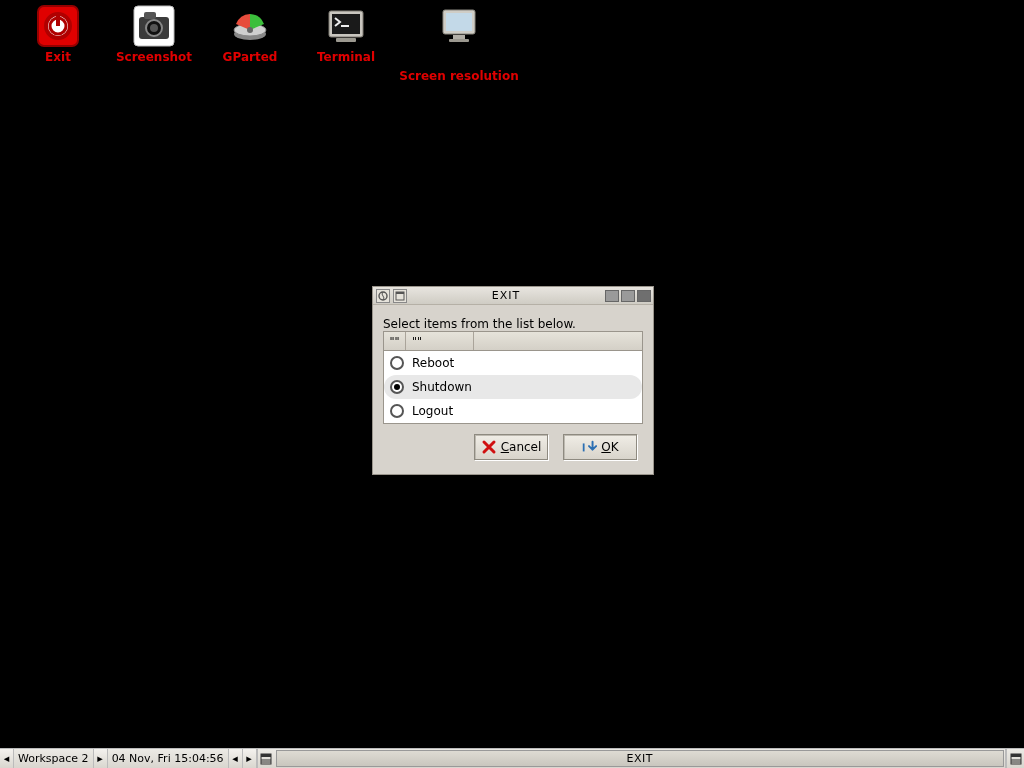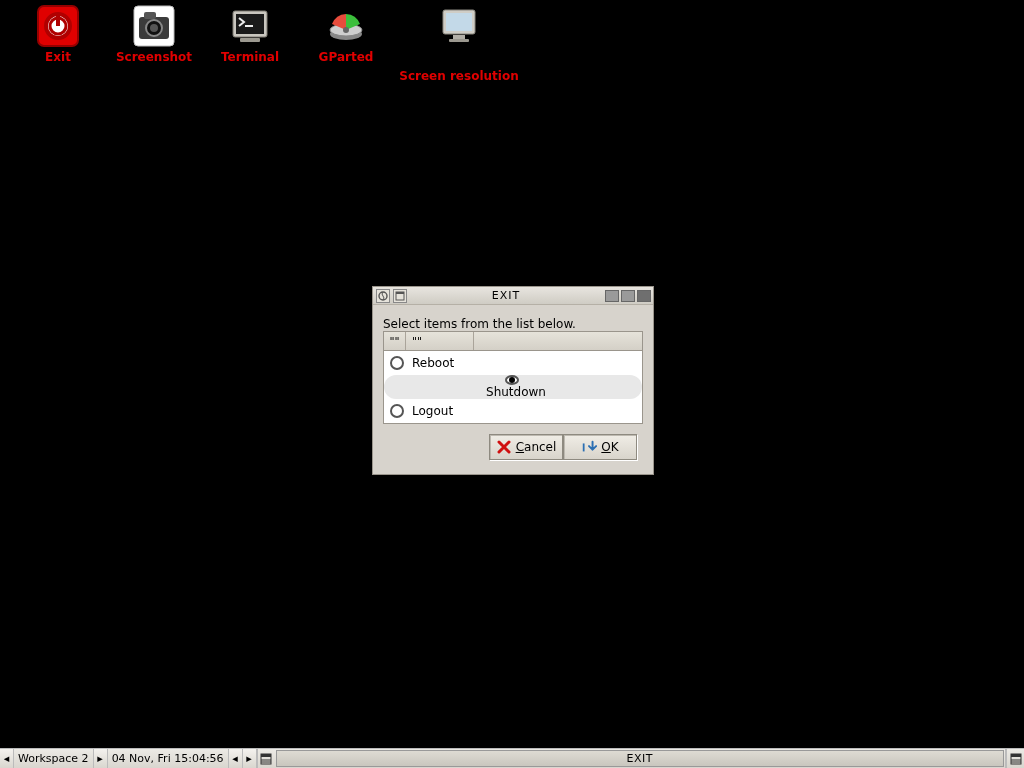--- a/index.html
+++ b/index.html
@@ -42,28 +42,28 @@
 
   .dialog-body { padding: 12px 10px 10px 10px; }
   .dialog-instr { font-size: 12px; margin-bottom: 0; }
   .listhead { display: flex; border: 1px solid #9a958c; background: linear-gradient(#e6e3da,#d4d0c7); height: 20px; }
   .listhead .col { border-right: 1px solid #aaa49a; display: flex; align-items: center; padding: 0 6px; font-size: 11px; position: relative; }
   .listhead .c1 { width: 22px; justify-content:center; }
   .listhead .c2 { width: 68px; }
   .listhead .c3 { flex: 1; border-right: none; }
   .listbox { border: 1px solid #9a958c; border-top: none; background: #fff; }
   .listrow { display: flex; align-items: center; height: 24px; padding-left: 6px; cursor: pointer; border-radius: 12px; }
-  .listrow.selected { background: #e8e8e8; flex-direction: column; }
+  .listrow.selected { background: #e8e8e8; }
   .radio { width: 14px; height: 14px; border: 2px solid #555; border-radius: 50%; margin-right: 8px;
            display: flex; align-items: center; justify-content: center; background: #fff; }
   .radio .dot { width: 6px; height: 6px; border-radius: 50%; background: #000; display: none; }
   .listrow.selected .radio .dot { display: block; }
   .rowlabel { font-size: 12px; }
 
-  .dialog-buttons { display: flex; justify-content: flex-end; gap: 0; padding: 10px 6px 4px 6px; }
+  .dialog-buttons { display: flex; justify-content: flex-end; gap: 15px; padding: 10px 6px 4px 6px; }
   .btn { min-width: 74px; height: 26px; border: 1px solid #8e8a80;
          background: linear-gradient(#f0ede6,#d8d4cb); display: flex; align-items: center;
          justify-content: center; gap: 4px; font-size: 12px; cursor: pointer;
          box-shadow: 1px 1px 0 #bdb9b0 inset, 1px 1px 0 #fff; }
   .btn .ico { width: 16px; height: 16px; display: flex; align-items: center; justify-content: center; }
   .btn .lbl-first { text-decoration: underline; }
 
   svg { display: block; }
 </style>
 </head>
@@ -94,41 +94,41 @@
           <circle cx="22" cy="24" r="8" fill="#111" stroke="#888" stroke-width="2"></circle>
           <circle cx="22" cy="24" r="4" fill="#555"></circle>
         </svg>
       </div>
       <div class="label">Screenshot</div>
     </div>
 
     <div class="desktop-icon">
       <div class="iconbox">
         <svg width="44" height="44" viewBox="0 0 44 44">
+          <ellipse cx="22" cy="30" rx="16" ry="6" fill="#888"></ellipse>
+          <ellipse cx="22" cy="26" rx="16" ry="6" fill="#cfcfcf" stroke="#888"></ellipse>
+          <path d="M22 26 L22 10 A16 16 0 0 1 36 20 Z" fill="#3cbf3c"></path>
+          <path d="M22 26 L22 10 A16 16 0 0 0 8 20 Z" fill="#e74c3c"></path>
+          <circle cx="22" cy="26" r="3" fill="#666"></circle>
+        </svg>
+      </div>
+      <div class="label">GParted</div>
+    </div>
+
+    <div class="desktop-icon">
+      <div class="iconbox">
+        <svg width="44" height="44" viewBox="0 0 44 44">
           <rect x="5" y="7" width="34" height="26" rx="2" fill="#c9c6bf" stroke="#7e7b73"></rect>
           <rect x="8" y="10" width="28" height="20" fill="#1a1a1a"></rect>
           <path d="M11 14 L16 18 L11 22" stroke="#eee" stroke-width="2" fill="none"></path>
           <rect x="17" y="21" width="8" height="2" fill="#eee"></rect>
           <rect x="12" y="34" width="20" height="4" rx="1" fill="#9c9990"></rect>
         </svg>
       </div>
       <div class="label">Terminal</div>
-    </div>
-
-    <div class="desktop-icon">
-      <div class="iconbox">
-        <svg width="44" height="44" viewBox="0 0 44 44">
-          <ellipse cx="22" cy="30" rx="16" ry="6" fill="#888"></ellipse>
-          <ellipse cx="22" cy="26" rx="16" ry="6" fill="#cfcfcf" stroke="#888"></ellipse>
-          <path d="M22 26 L22 10 A16 16 0 0 1 36 20 Z" fill="#3cbf3c"></path>
-          <path d="M22 26 L22 10 A16 16 0 0 0 8 20 Z" fill="#e74c3c"></path>
-          <circle cx="22" cy="26" r="3" fill="#666"></circle>
-        </svg>
-      </div>
-      <div class="label">GParted</div>
     </div>
 
     <div class="desktop-icon" style="width:130px;gap:19px;">
       <div class="iconbox">
         <svg width="44" height="44" viewBox="0 0 44 44">
           <rect x="6" y="6" width="32" height="24" rx="2" fill="#cfcdc6" stroke="#8b8880"></rect>
           <rect x="9" y="9" width="26" height="18" fill="#c3d9e8"></rect>
           <rect x="16" y="31" width="12" height="4" fill="#b3b0a8"></rect>
           <rect x="12" y="35" width="20" height="3" rx="1" fill="#9b988f"></rect>
         </svg>

